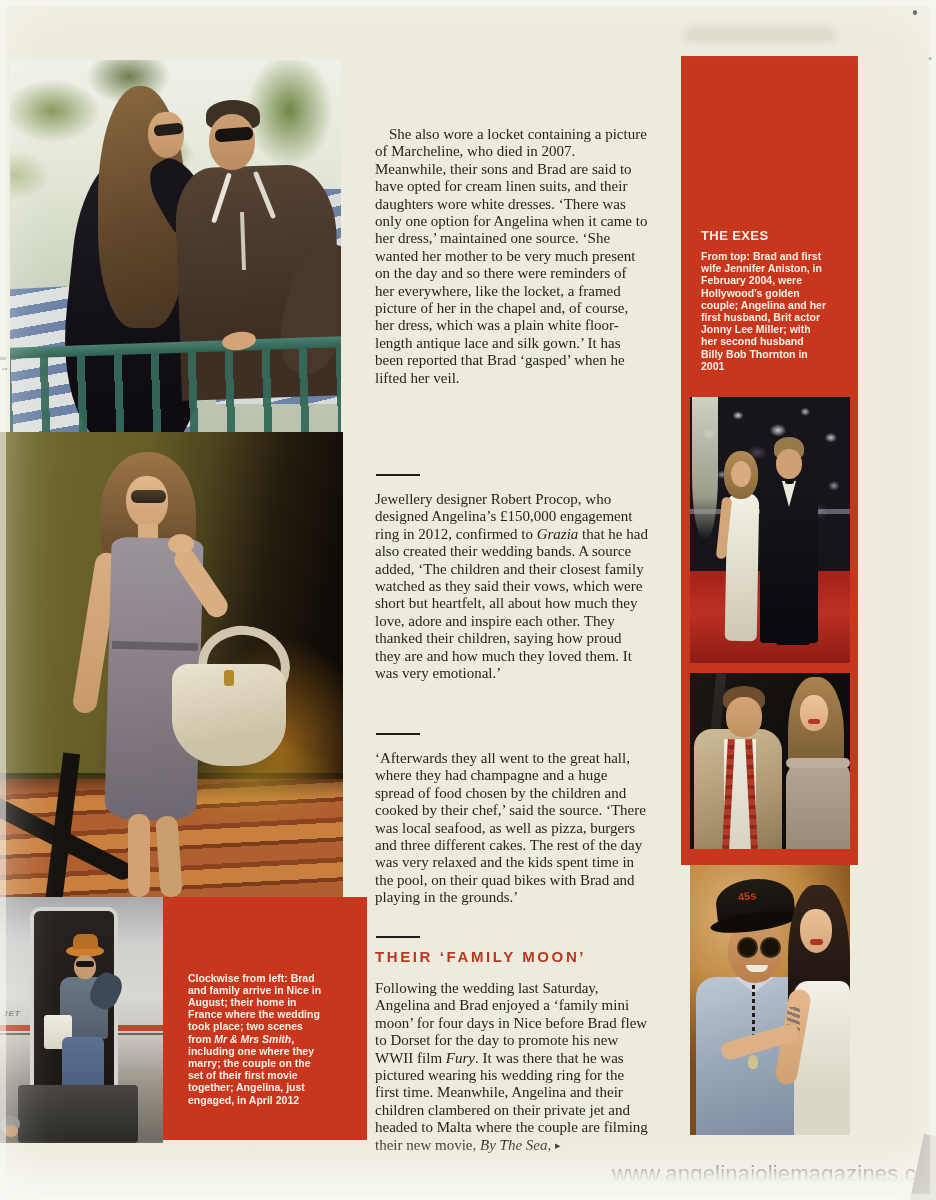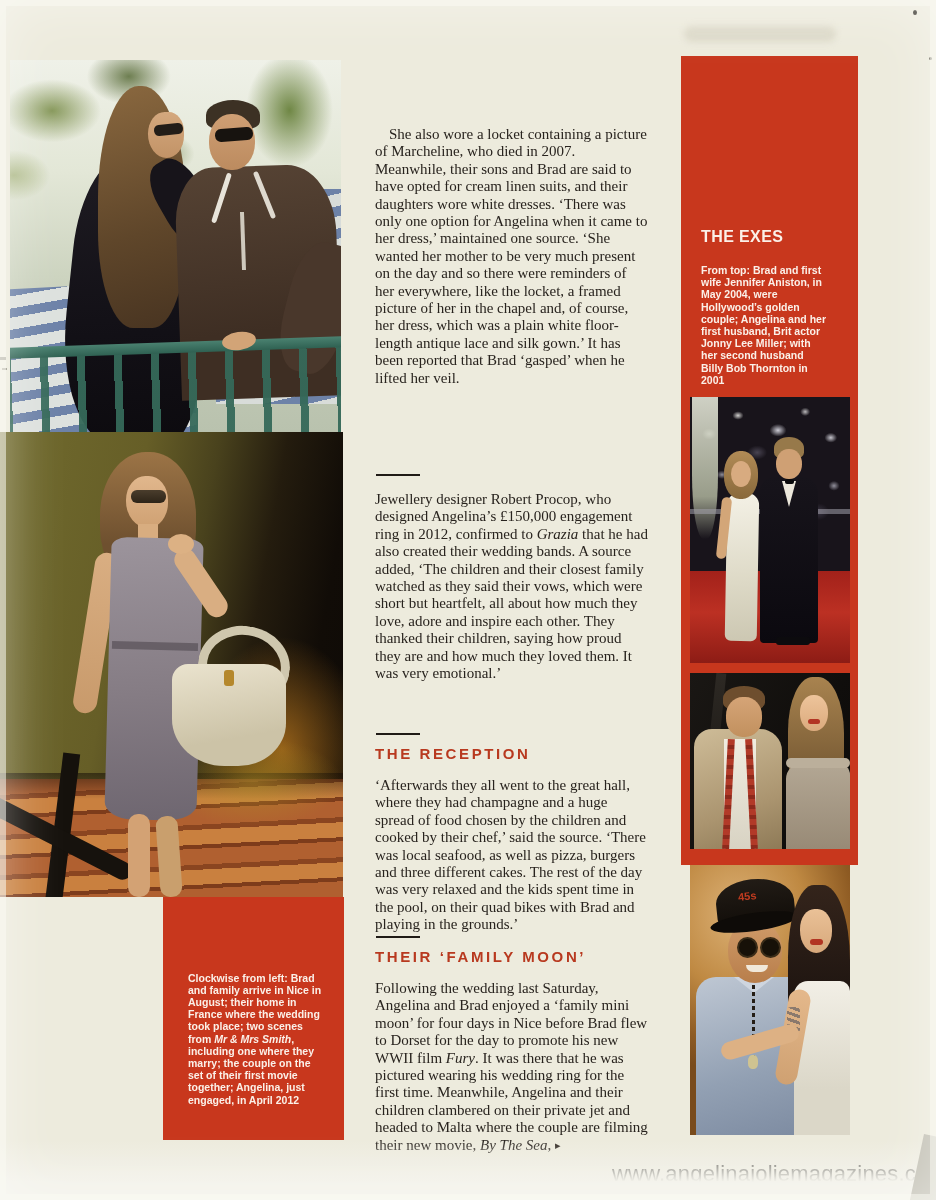--- a/index.html
+++ b/index.html
@@ -16,23 +16,23 @@
   .serif{font-family:"Liberation Serif","DejaVu Serif",serif;font-size:15px;line-height:17.4px;}
   .serif p{margin:0;}
   .indent{text-indent:14px;}
   .sec-rule{width:44px;height:2px;background:#201b16;margin:0 0 10px 1px;}
   .sec-head{font-weight:700;font-size:15px;letter-spacing:2.6px;color:#b8391f;margin:0 0 8px;}
   .arrow{font-style:normal;font-size:11px;vertical-align:1px;color:#2a231c;}
 
   
   .red-col{position:absolute;left:681px;top:56px;width:177px;height:809px;background:#c8371d;}
   .exes{position:absolute;left:20px;top:172px;width:126px;color:#fbf0e8;}
-  .exes h4{margin:0 0 18px;font-size:16px;letter-spacing:.4px;}
+  .exes h4{margin:0 0 7px;font-size:13px;letter-spacing:.4px;}
   .exes p{margin:0;font-size:10.5px;line-height:12.2px;font-weight:700;}
-  .cap-box{position:absolute;left:163px;top:897px;width:181px;height:243px;background:#c8371d;text-decoration:underline;}
+  .cap-box{position:absolute;left:163px;top:897px;width:204px;height:243px;background:#c8371d;text-decoration:underline;}
   .cap-box .cap{position:absolute;left:25px;top:64px;width:136px;color:#fbf0e8;
         font-size:10.5px;line-height:12.2px;font-weight:700;}
   .cap i,.exes i{font-style:italic;}
 
   .watermark{position:absolute;left:612px;top:1161px;font-size:22px;letter-spacing:.2px;
         color:#15140f;font-weight:400;}
 
   
   .photo{position:absolute;overflow:hidden;}
   .photo div,.photo span{position:absolute;}
@@ -237,21 +237,21 @@
   .corner-shade{position:absolute;right:-8px;bottom:-10px;width:28px;height:74px;background:#c4c2b6;transform:rotate(12deg);}
 </style>
 </head>
 <body>
 
 <div class="page">
 
   <div class="red-col">
     <div class="exes">
       <h4>THE EXES</h4>
-      <p>From top: Brad and first wife Jennifer Aniston, in May 2004, were Hollywood’s golden couple; Angelina and her first husband, Brit actor Jonny Lee Miller; with her second husband Billy Bob Thornton in 2001</p>
+      <p>From top: Brad and first wife Jennifer Aniston, in February 2004, were Hollywood’s golden couple; Angelina and her first husband, Brit actor Jonny Lee Miller; with her second husband Billy Bob Thornton in 2001</p>
     </div>
   </div>
   <div class="ghost"></div>
 
   <div class="photo pA">
     <div class="fol1"></div>
     <div class="fol2"></div>
     <div class="awnL"></div>
     <div class="awnR"></div>
     <div class="ang-body"></div>
@@ -288,20 +288,38 @@
     <div class="waist"></div>
     <div class="arm-r"></div>
     <div class="hand-r"></div>
     <div class="leg-l"></div>
     <div class="leg-r"></div>
     <div class="bag-handle"></div>
     <div class="bag"></div>
     <div class="clasp"></div>
   </div>
 
+  <div class="photo pC">
+    <div class="stripe-red"></div>
+    <div class="stripe-dark"></div>
+    <span class="jet-label">JET</span>
+    <div class="door"></div>
+    <div class="tee"></div>
+    <div class="shoulder-bag"></div>
+    <div class="hat-brim"></div>
+    <div class="hat-top"></div>
+    <div class="face"></div>
+    <div class="shades"></div>
+    <div class="white-bag"></div>
+    <div class="jeans"></div>
+    <div class="shoe"></div>
+    <div class="stairs"></div>
+    <div class="head2"></div>
+    <div class="face2"></div>
+  </div>
 
   <div class="cap-box">
     <p class="cap"><span>Clockwise from left: Brad and family arrive in Nice in August; their home in France where the wedding took place; two scenes from </span><i>Mr &amp; Mrs Smith</i><span>, including one where they marry; the couple on the set of their first movie together; Angelina, just engaged, in April 2012</span></p>
   </div>
 
   <div class="photo pD">
     <div class="crowd"></div>
     <div class="flowers"></div>
     <div class="rail-grey"></div>
     <div class="carpet"></div>
@@ -358,21 +376,20 @@
     <p class="indent">She also wore a locket containing a picture of Marcheline, who died in 2007. Meanwhile, their sons and Brad are said to have opted for cream linen suits, and their daughters wore white dresses. ‘There was only one option for Angelina when it came to her dress,’ maintained one source. ‘She wanted her mother to be very much present on the day and so there were reminders of her everywhere, like the locket, a framed picture of her in the chapel and, of course, her dress, which was a plain white floor-length antique lace and silk gown.’ It has been reported that Brad ‘gasped’ when he lifted her veil.</p>
   </div>
 
   <div class="col" style="top:474px;">
     <div class="sec-rule"></div>
     <p class="serif"><span>Jewellery designer Robert Procop, who designed Angelina’s £150,000 engagement ring in 2012, confirmed to </span><i>Grazia</i><span> that he had also created their wedding bands. A source added, ‘The children and their closest family watched as they said their vows, which were short but heartfelt, all about how much they love, adore and inspire each other. They thanked their children, saying how proud they are and how much they loved them. It was very emotional.’</span></p>
   </div>
 
   <div class="col" style="top:733px;">
     <div class="sec-rule"></div>
-    <h3 class="sec-head">THE RECEPTION</h3>
     <p class="serif"><span>‘Afterwards they all went to the great hall, where they had champagne and a huge spread of food chosen by the children and cooked by their chef,’ said the source. ‘There was local seafood, as well as pizza, burgers and three different cakes. The rest of the day was very relaxed and the kids spent time in the pool, on their quad bikes with Brad and playing in the grounds.’</span></p>
   </div>
 
   <div class="col" style="top:936px;">
     <div class="sec-rule"></div>
     <h3 class="sec-head">THEIR ‘FAMILY MOON’</h3>
     <p class="serif"><span>Following the wedding last Saturday, Angelina and Brad enjoyed a ‘family mini moon’ for four days in Nice before Brad flew to Dorset for the day to promote his new WWII film </span><i>Fury</i><span>. It was there that he was pictured wearing his wedding ring for the first time. Meanwhile, Angelina and their children clambered on their private jet and headed to Malta where the couple are filming their new movie, </span><i>By The Sea</i><span>, </span><span class="arrow">▸</span></p>
   </div>
 
   <div class="watermark">www.angelinajoliemagazines.com</div>

